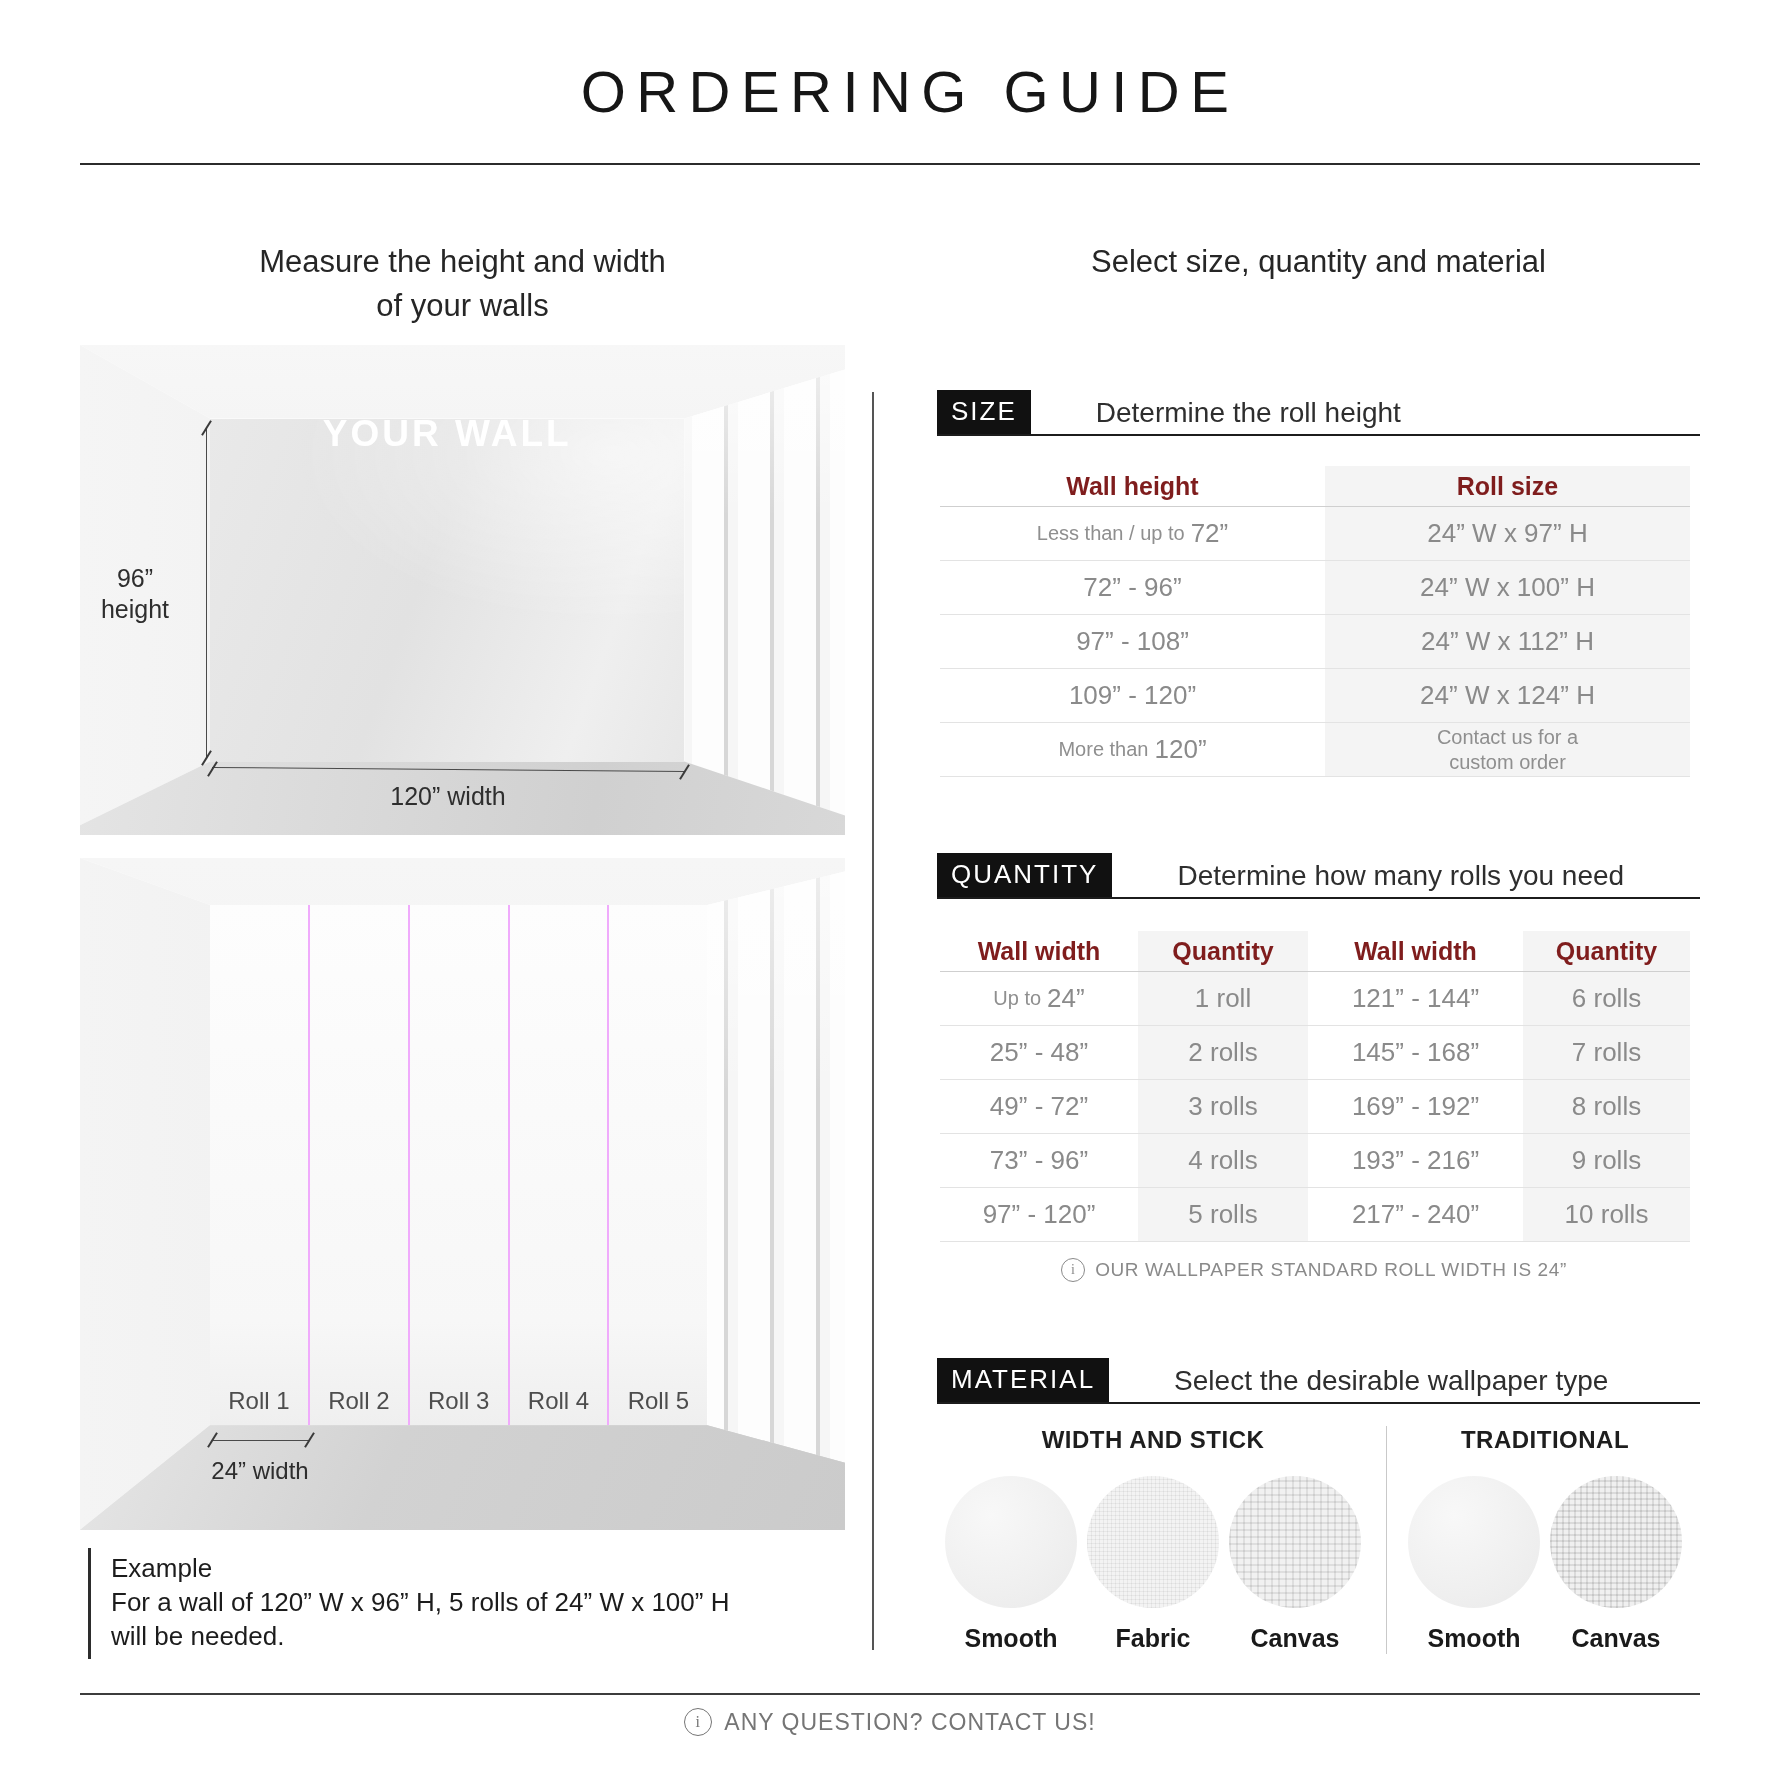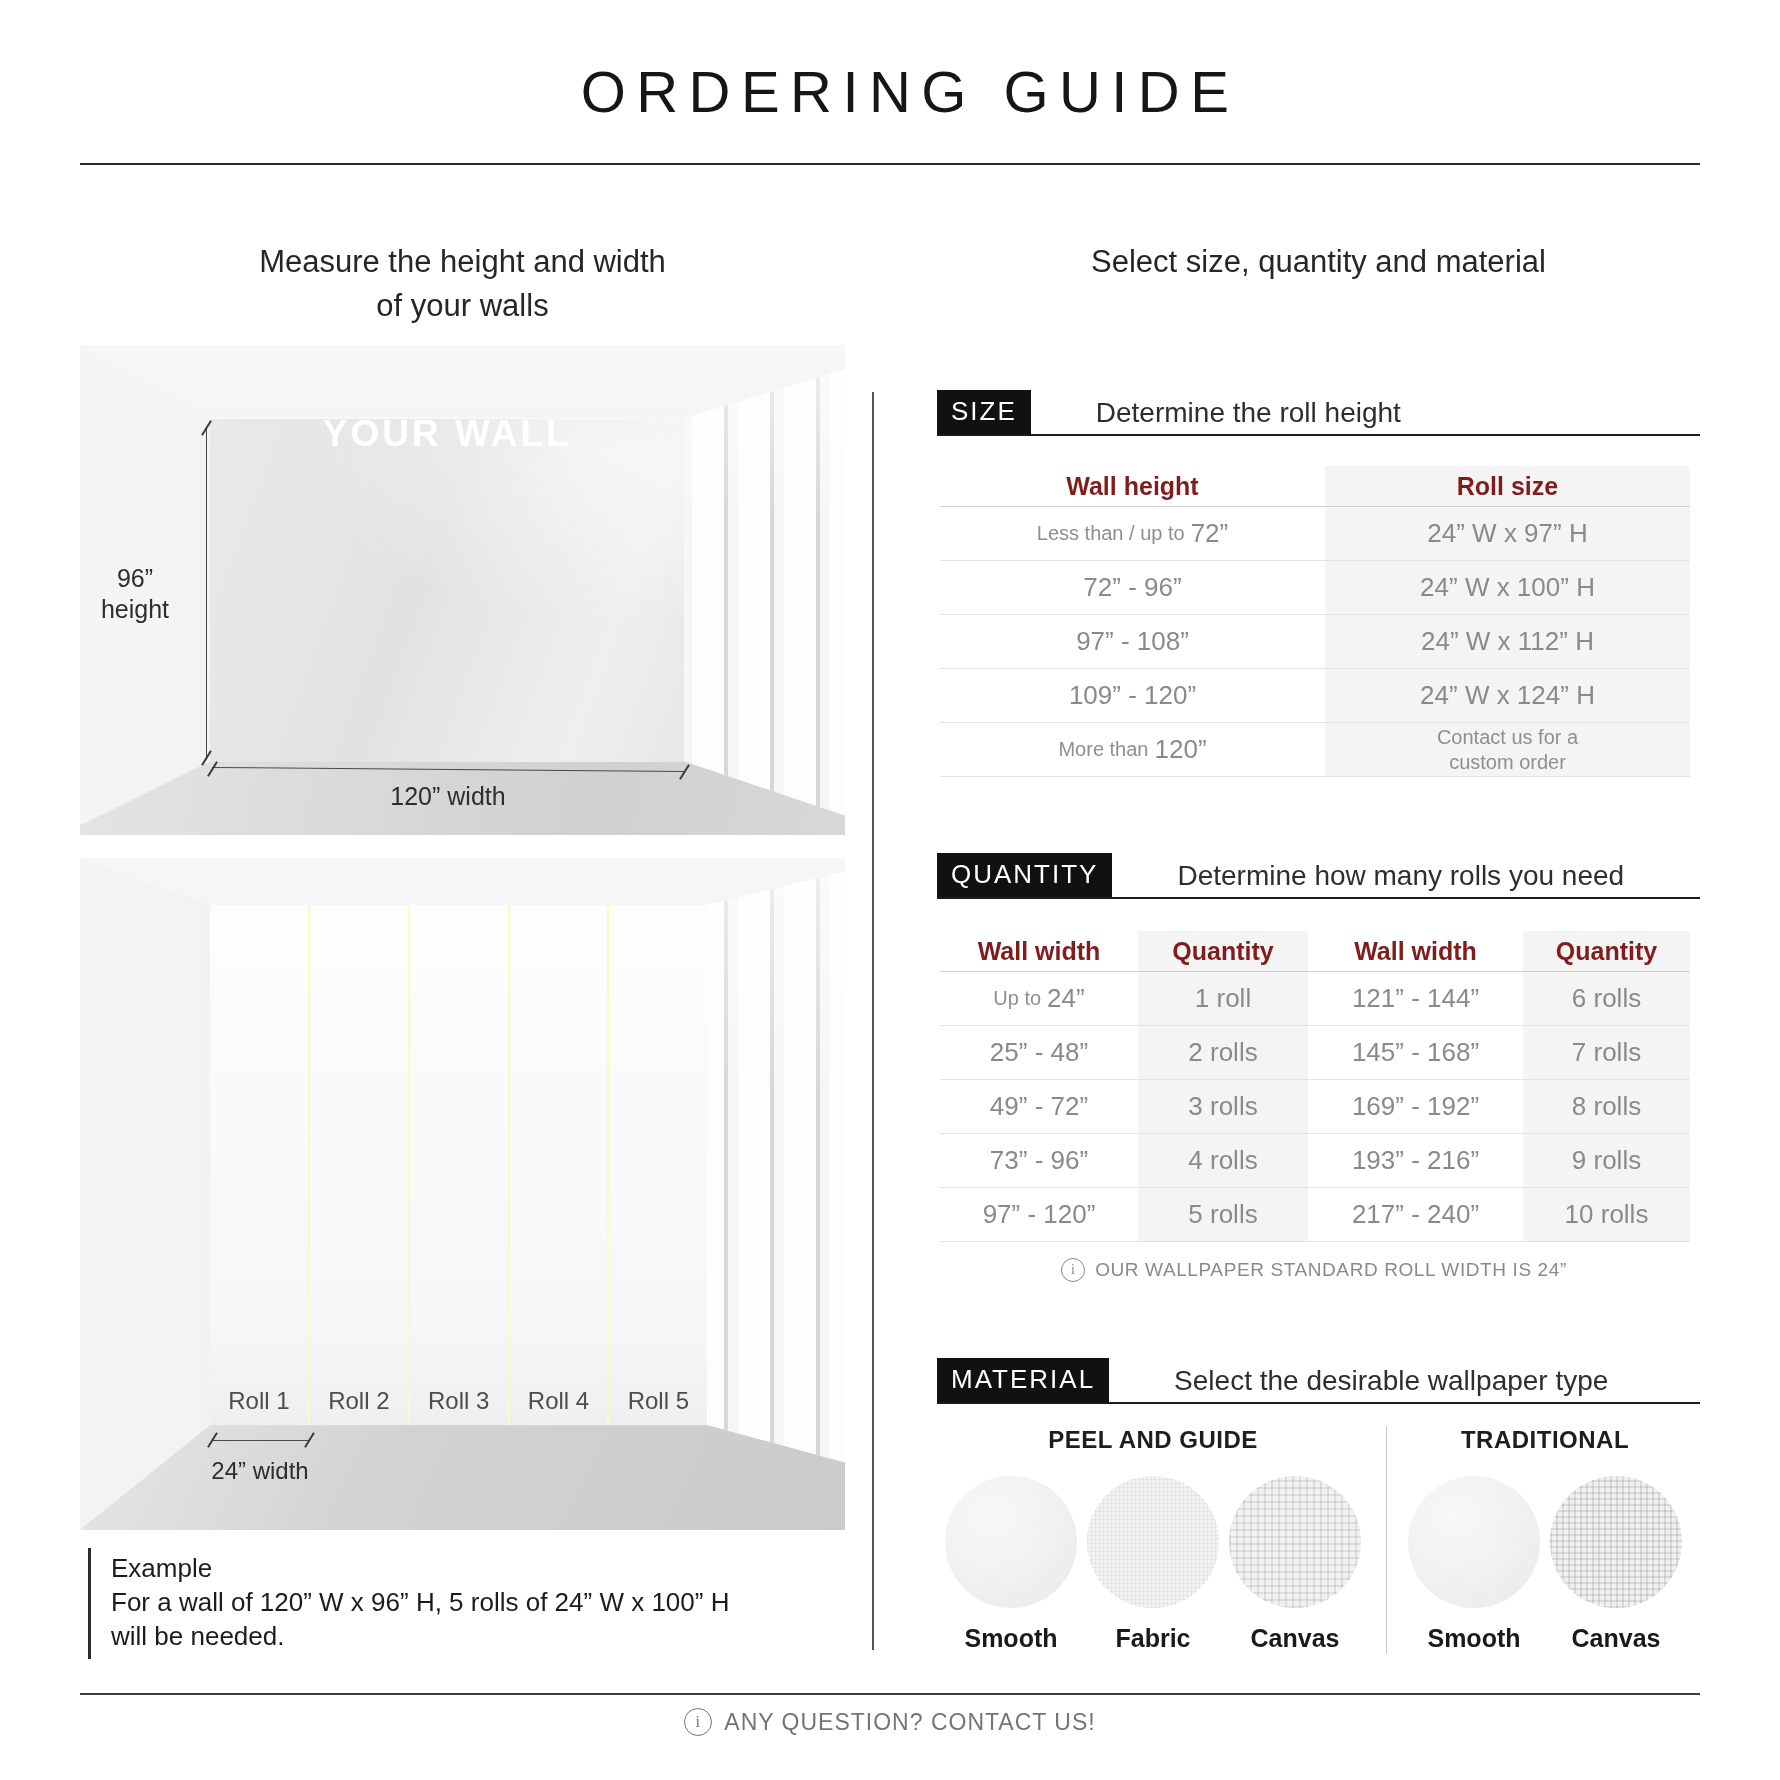--- a/index.html
+++ b/index.html
@@ -45,21 +45,21 @@
   .r-ceiling2{clip-path:polygon(0 0,100% 0,100% 2%,82% 7%,17% 7%,0 0);
               background:linear-gradient(180deg,#f6f6f6,#ececec);}
   .r-leftwall2{clip-path:polygon(0 0,17% 7%,17% 84.4%,0 100%);
               background:linear-gradient(90deg,#f4f4f4,#e9e9e9);}
   .r-window2{clip-path:polygon(82% 7%,100% 2%,100% 90%,82% 84.4%);
               background:linear-gradient(180deg,rgba(255,255,255,.6),rgba(255,255,255,0) 35%),
               repeating-linear-gradient(90deg,#d7d7d7 0 4px,#f6f6f6 4px 14px,#fdfdfd 14px 46px);}
   .r-floor2{clip-path:polygon(0 100%,17% 84.4%,82% 84.4%,100% 90%,100% 100%,0 100%);
               background:linear-gradient(115deg,#e9e9e9 20%,#d2d2d2 55%,#cbcbcb),
               linear-gradient(100deg,#e8e8e8,#cfcfcf);}
-  .panels{position:absolute;left:17%;top:7%;width:65%;height:77.4%;display:flex;gap:2px;background:#fef9c3;text-align:right;}
+  .panels{position:absolute;left:17%;top:7%;width:65%;height:77.4%;display:flex;gap:2px;background:#f0abfc;text-align:right;}
   .panel{flex:1;background:linear-gradient(180deg,#fdfdfd 0%,#f7f7f7 80%,#efefef 100%);
          display:flex;align-items:flex-end;justify-content:center;}
   .panel-label{font-size:24px;color:#4d4d4d;padding-bottom:10px;}
 
   
   .mline{position:absolute;background:#4a4a4a;}
   .tick{position:absolute;width:17px;height:2px;background:#3a3a3a;transform:rotate(-58deg);}
   .mlabel{position:absolute;font-size:25px;color:#2e2e2e;text-align:center;line-height:1.25;}
 
   
@@ -340,21 +340,21 @@
       <span class="info-icon">i</span>
       <span>OUR WALLPAPER STANDARD ROLL WIDTH IS 24”</span>
     </div>
 
     <div class="sec-header" style="top:1358px;">
       <span class="badge">MATERIAL</span>
       <span class="sec-sub">Select the desirable wallpaper type</span>
     </div>
 
     <div class="mat-group" style="left:0;top:1426px;width:432px;">
-      <div class="mat-name">PEEL AND GUIDE</div>
+      <div class="mat-name">WIDTH AND STICK</div>
       <div class="swatch-row">
         <div class="swatch-item">
           <div class="swatch sw-smooth"></div>
           <div class="swatch-label">Smooth</div>
         </div>
         <div class="swatch-item">
           <div class="swatch sw-fabric"></div>
           <div class="swatch-label">Fabric</div>
         </div>
         <div class="swatch-item">

